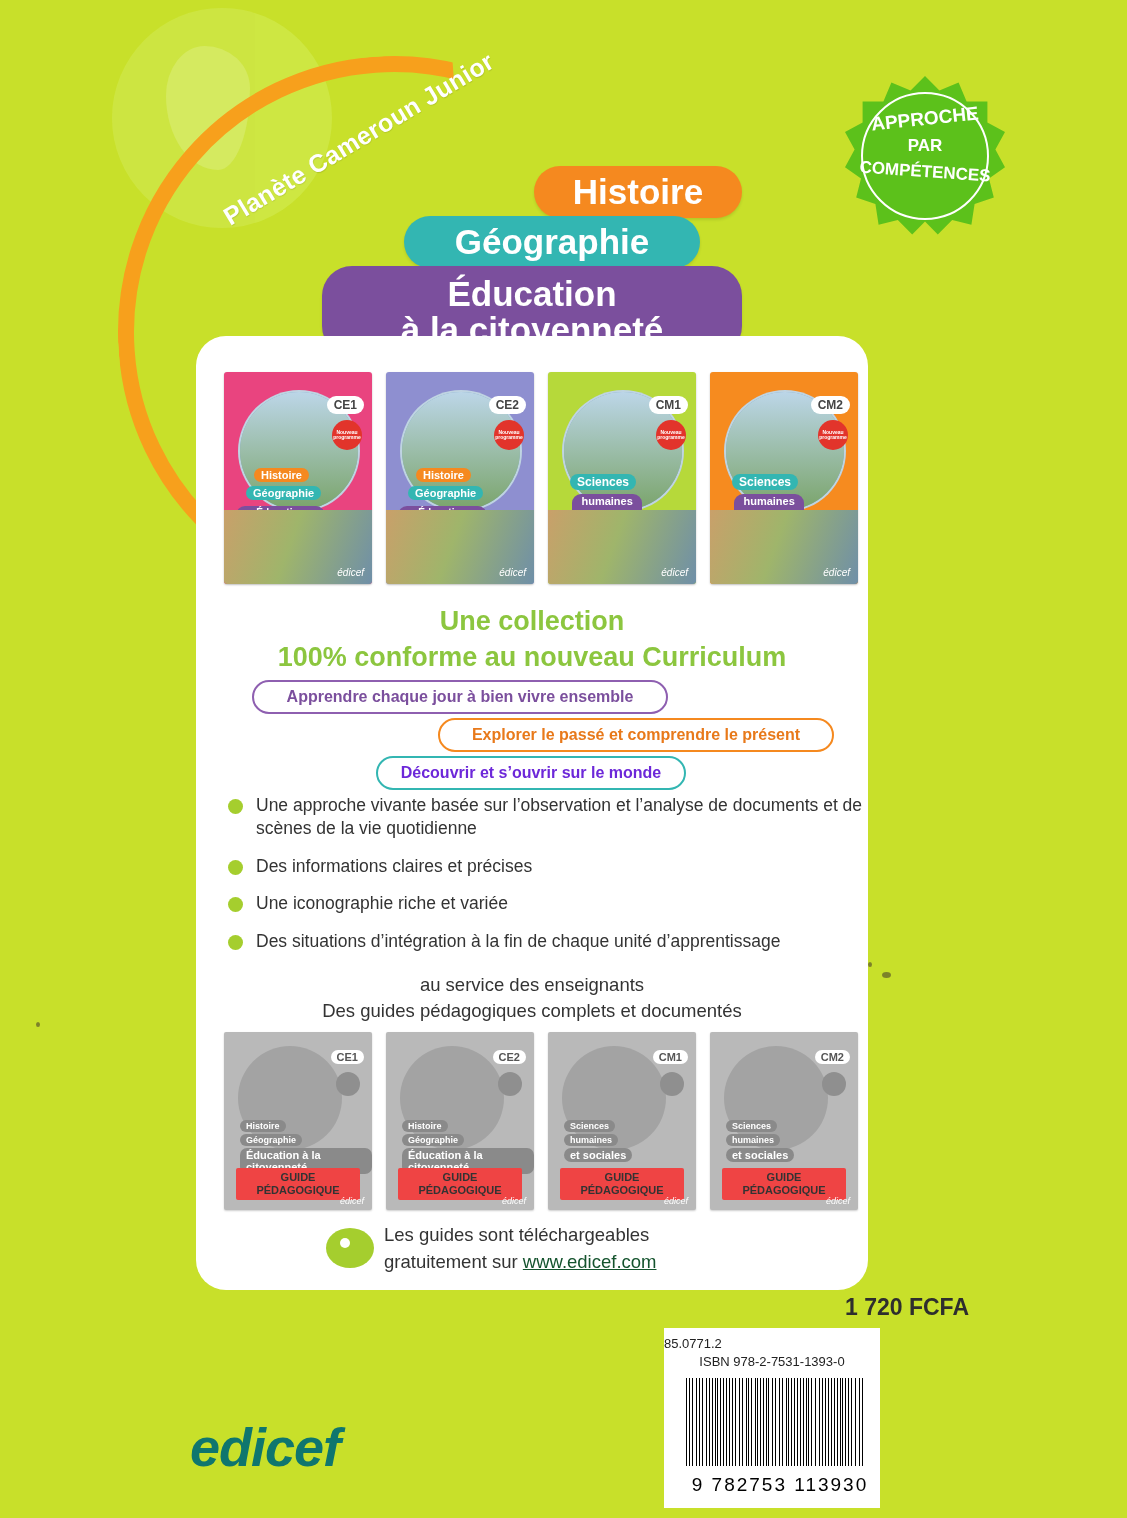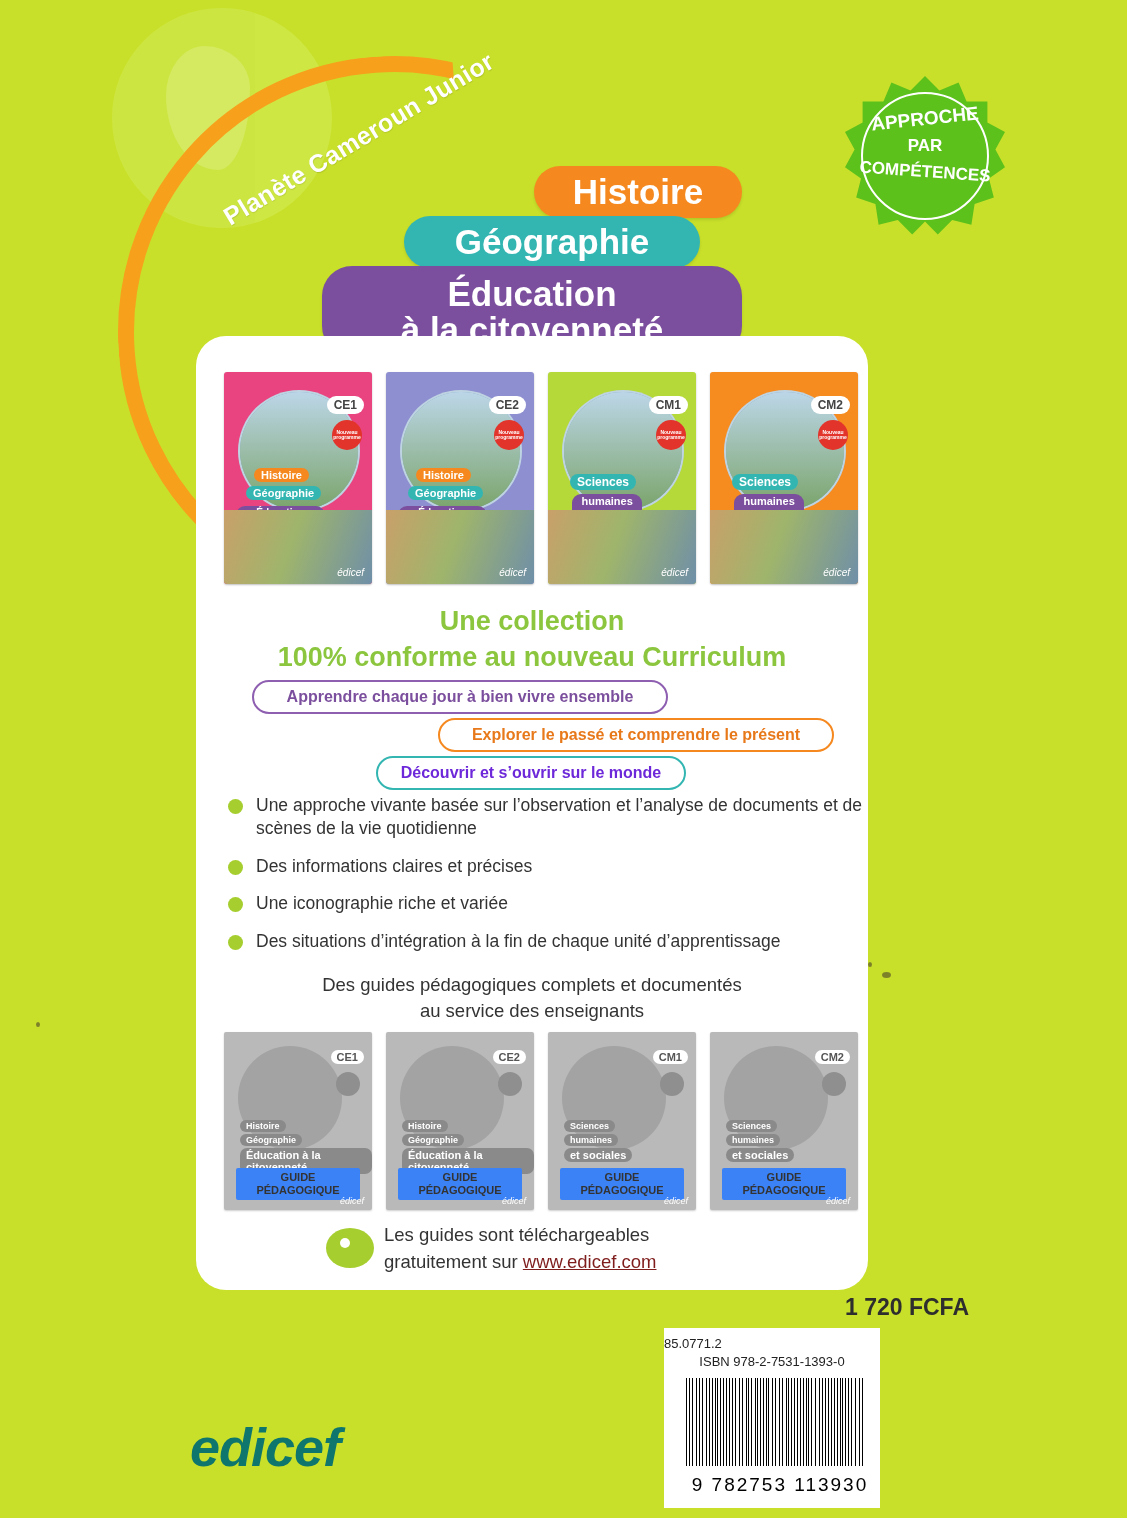--- a/index.html
+++ b/index.html
@@ -127,32 +127,32 @@
   }
   .guides{position:absolute;left:28px;top:696px;width:646px;height:180px;display:flex;gap:14px;}
   .guide{width:148px;height:178px;background:#b9b9b9;border-radius:2px;position:relative;overflow:hidden;
          box-shadow:0 1px 2px rgba(0,0,0,.2);}
   .guide .gdisc{position:absolute;left:14px;top:14px;width:104px;height:104px;border-radius:50%;background:#a3a3a3;}
   .guide .glevel{position:absolute;right:8px;top:18px;background:#fff;color:#555;font-weight:bold;font-size:11px;padding:1px 6px;border-radius:8px;}
   .guide .gseal{position:absolute;right:12px;top:40px;width:24px;height:24px;border-radius:50%;background:#8f8f8f;}
   .guide .gtag{position:absolute;left:16px;color:#fff;font-size:9px;font-weight:bold;background:#8a8a8a;border-radius:7px;padding:1px 6px;}
   .guide .gt1{top:88px;} .guide .gt2{top:102px;} .guide .gt3{top:116px;font-size:11px;}
   .guide .gped{
-    position:absolute;left:12px;right:12px;top:136px;background:#3b82f6;color:#333;font-weight:bold;
+    position:absolute;left:12px;right:12px;top:136px;background:#ef4444;color:#333;font-weight:bold;
     font-size:11px;text-align:center;line-height:1.2;padding:3px 0;border-radius:2px;
   }
   .guide .gedicef{position:absolute;right:8px;bottom:4px;font-size:9px;color:#fff;font-style:italic;}
   
   .dl-icon{
     position:absolute;left:130px;top:892px;width:48px;height:40px;border-radius:50%;
     background:#a5ce2e;
   }
   .dl-icon:after{content:"";position:absolute;left:14px;top:10px;width:10px;height:10px;border-radius:50%;background:#fff;}
   .dl-text{position:absolute;left:188px;top:886px;font-size:18.5px;line-height:1.45;color:#333;}
-  .dl-text a{color:#7f1d1d;text-decoration:underline;}
+  .dl-text a{color:#14532d;text-decoration:underline;}
   
   .price{position:absolute;right:158px;top:1294px;font-size:23px;font-weight:bold;color:#2e2e2e;}
   .barcode-box{
     position:absolute;left:664px;top:1328px;width:216px;height:180px;background:#fff;
   }
   .bc-ref{position:absolute;left:0;right:0;top:8px;text-align:left;font-size:13px;color:#222;}
   .bc-isbn{position:absolute;left:0;right:0;top:26px;text-align:center;font-size:13px;color:#222;}
   .bars{position:absolute;left:22px;right:16px;top:50px;height:88px;display:flex;align-items:flex-end;gap:1px;}
   .bars i{display:block;background:#000;height:100%;}
   .bc-num{position:absolute;left:16px;right:0;bottom:12px;text-align:center;font-size:19px;letter-spacing:2px;color:#000;}
@@ -247,22 +247,22 @@
   <div class="opill op3">Découvrir et s’ouvrir sur le monde</div>
 
   <div class="bullets">
     <div class="blt">Une approche vivante basée sur l’observation et l’analyse de documents et de scènes de la vie quotidienne</div>
     <div class="blt">Des informations claires et précises</div>
     <div class="blt">Une iconographie riche et variée</div>
     <div class="blt">Des situations d’intégration à la fin de chaque unité d’apprentissage</div>
   </div>
 
   <div class="guides-title">
+    <div>au service des enseignants</div>
     <div>Des guides pédagogiques complets et documentés</div>
-    <div>au service des enseignants</div>
   </div>
 
   <div class="guides">
     <div class="guide">
       <div class="gdisc"></div>
       <div class="glevel">CE1</div>
       <div class="gseal"></div>
       <div class="gtag gt1">Histoire</div>
       <div class="gtag gt2">Géographie</div>
       <div class="gtag gt3">Éducation à la citoyenneté</div>

